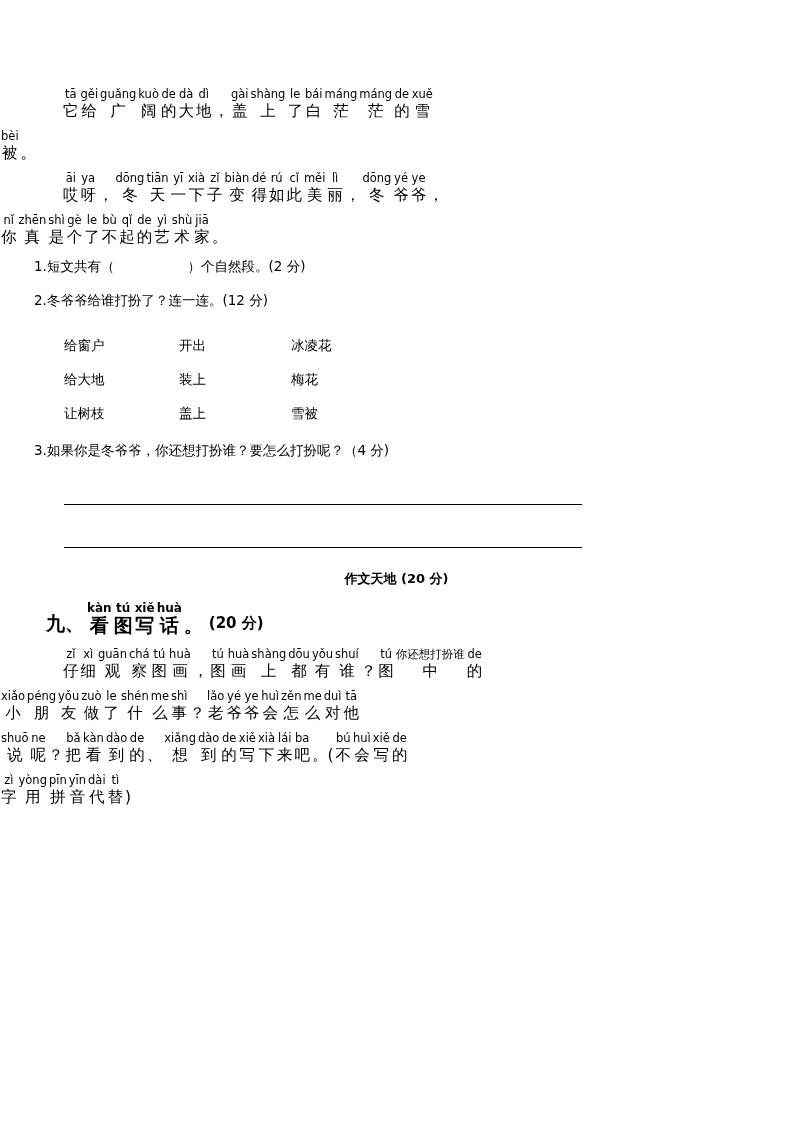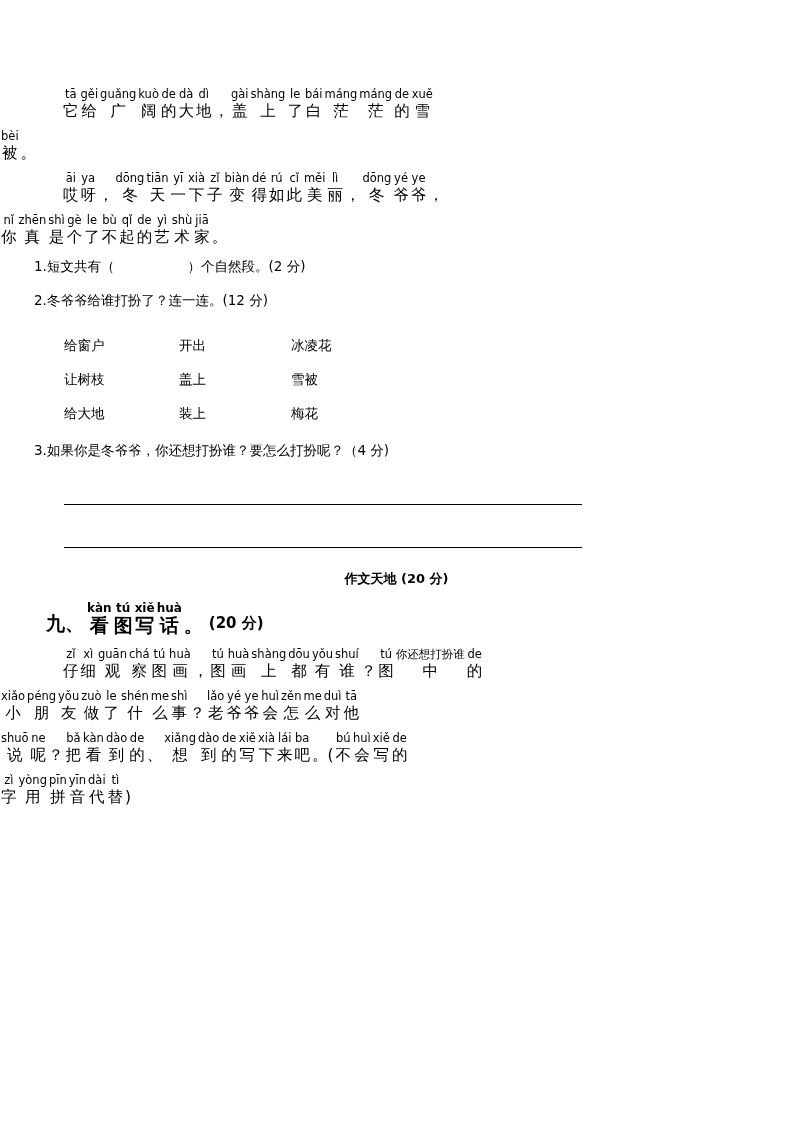--- a/index.html
+++ b/index.html
@@ -354,28 +354,28 @@
     <span>2.</span><span>冬爷爷给谁打扮了？连一连。(12 分)</span>
   </div>
 
   <div class="match-table" id="match">
       <div class="match-row">
         <span class="match-col">给窗户</span>
         <span class="match-col c2">开出</span>
         <span class="match-col">冰凌花</span>
       </div>
       <div class="match-row">
+        <span class="match-col">给大地</span>
+        <span class="match-col c2">装上</span>
+        <span class="match-col">梅花</span>
+      </div>
+      <div class="match-row">
         <span class="match-col">让树枝</span>
         <span class="match-col c2">盖上</span>
         <span class="match-col">雪被</span>
-      </div>
-      <div class="match-row">
-        <span class="match-col">给大地</span>
-        <span class="match-col c2">装上</span>
-        <span class="match-col">梅花</span>
       </div>
     </div>
 
   <div class="q">
     <span>3.</span><span>如果你是冬爷爷，你还想打扮谁？要怎么打扮呢？（4 分)</span>
   </div>
 
   <div class="answer-lines">
     <div class="ans-line"></div>
     <div class="ans-line second"></div>

